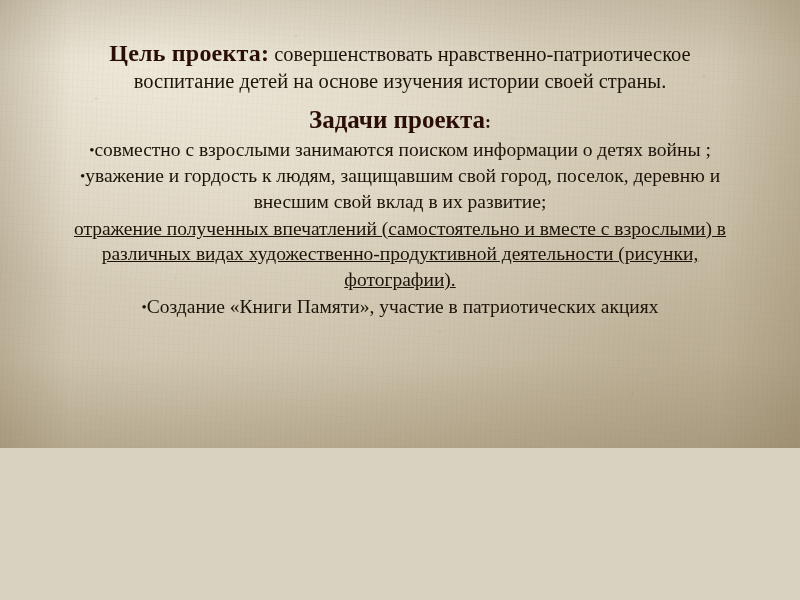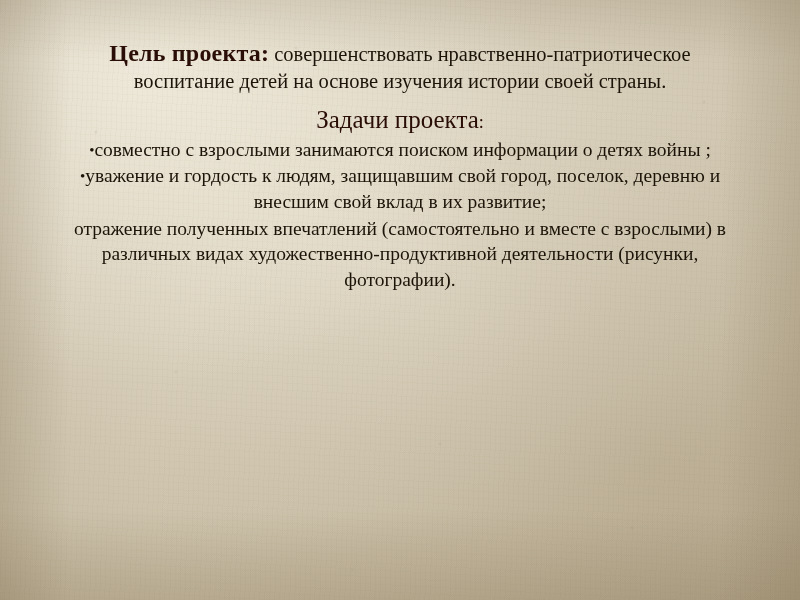--- a/index.html
+++ b/index.html
@@ -9,21 +9,21 @@
   body {
     width: 800px;
     height: 600px;
     overflow: hidden;
     font-family: "Liberation Serif", serif;
     background: #d9d2c0;
   }
   .slide {
     position: relative;
     width: 800px;
-    height: 600px;
+    height: 448px;
     box-sizing: border-box;
     background:
       radial-gradient(ellipse at 18% 12%, rgba(255,252,240,0.55) 0%, rgba(255,252,240,0) 42%),
       radial-gradient(ellipse at 82% 78%, rgba(120,100,70,0.18) 0%, rgba(120,100,70,0) 55%),
       radial-gradient(ellipse at 50% 45%, rgba(245,240,225,0.45) 0%, rgba(200,188,160,0.05) 60%, rgba(150,135,105,0.22) 100%),
       linear-gradient(160deg, #ded7c6 0%, #d6cdb9 35%, #cfc5ae 70%, #c6baa0 100%);
     overflow: hidden;
   }
   
   .slide::before {
@@ -72,21 +72,21 @@
     margin: 0 0 4px 0;
     padding: 0 22px;
   }
   .goal-label {
     font-weight: bold;
     font-size: 24px;
     color: #2a0d06;
     letter-spacing: 0.2px;
   }
   .tasks-title {
-    font-weight: normal;
+    font-weight: bold;
     font-size: 25px;
     color: #2a0d06;
     margin: 10px 0 2px 0;
     line-height: 1.2;
   }
   .tasks-title .colon {
     font-size: 18px;
   }
   ul.tasks {
     list-style: none;
@@ -99,33 +99,35 @@
     color: #1c1409;
     margin: 0 0 1px 0;
     padding: 0 6px;
   }
   .bullet {
     font-size: 15px;
     vertical-align: 1px;
   }
   .no-bullet {
     padding: 0 14px;
+    text-decoration: underline;
   }
 </style>
 </head>
 <body>
 
 <div class="slide">
 
   <div class="content">
 
     <p class="goal-block"><span class="goal-label">Цель проекта:</span><span> совершенствовать нравственно-патриотическое воспитание детей на основе изучения истории своей страны.</span></p>
 
     <div class="tasks-title"><span>Задачи проекта</span><span class="colon">:</span></div>
 
     <ul class="tasks">
       <li><span class="bullet">•</span><span>совместно с взрослыми занимаются поиском информации о детях войны ;</span></li>
       <li><span class="bullet">•</span><span>уважение и гордость к людям, защищавшим свой город, поселок, деревню и внесшим свой вклад в их развитие;</span></li>
       <li class="no-bullet"><span>отражение полученных впечатлений (самостоятельно и вместе с взрослыми) в различных видах художественно-продуктивной деятельности (рисунки, фотографии).</span></li>
+      <li><span class="bullet">•</span><span>Создание «Книги Памяти», участие в патриотических акциях</span></li>
     </ul>
 
   </div>
 </div>
 
 </body></html>

